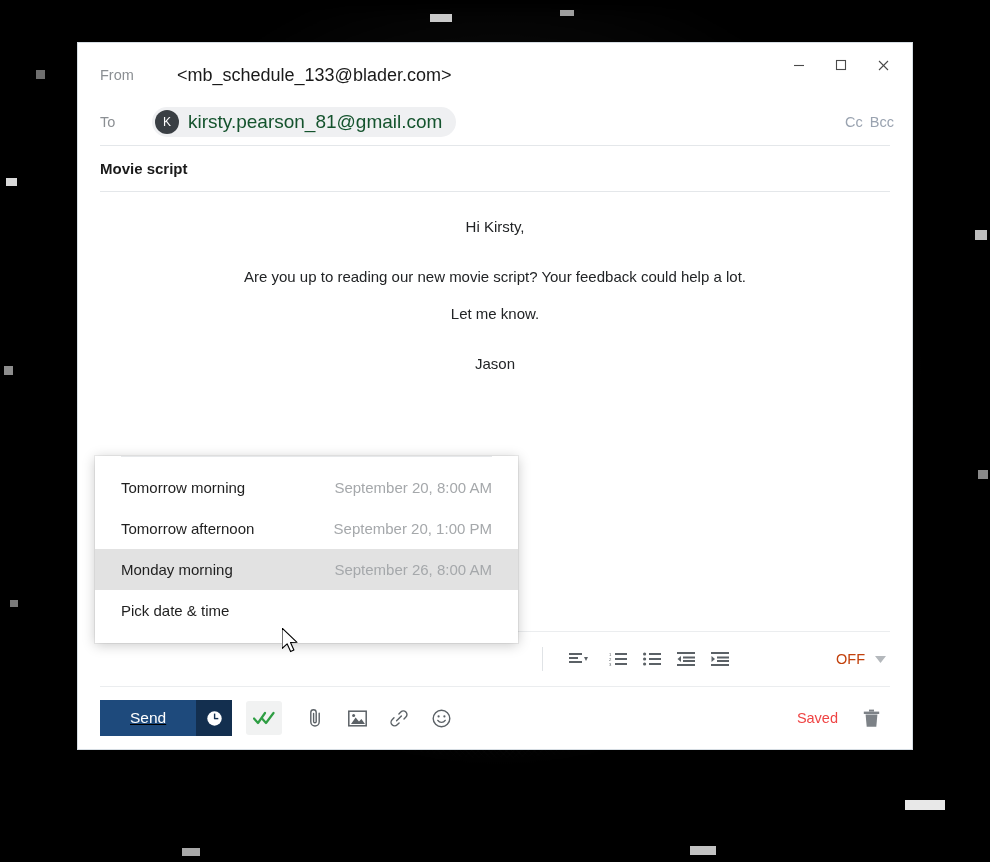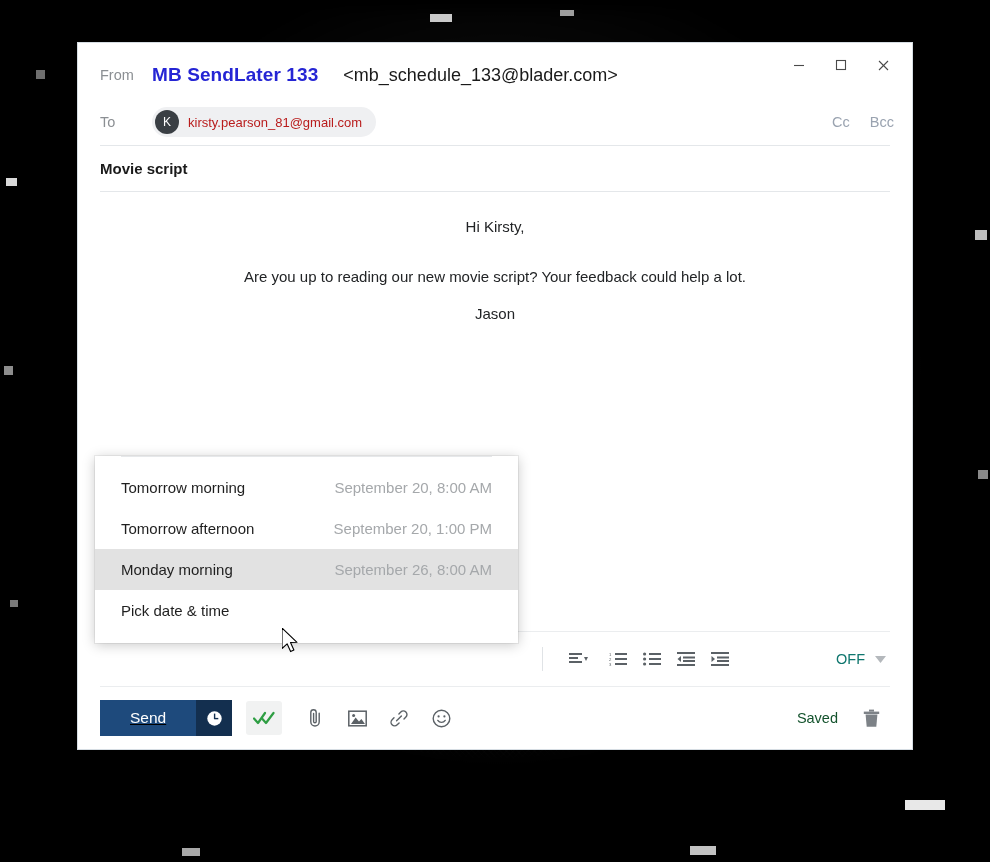--- a/index.html
+++ b/index.html
@@ -124,30 +124,30 @@
   .avatar {
     width: 24px; height: 24px;
     border-radius: 50%;
     background: #3a3f44;
     color: #ffffff;
     font-size: 12px;
     display: flex; align-items: center; justify-content: center;
     flex: 0 0 24px;
   }
   .recipient-email {
-    font-size: 13px;
-    color: #b91c1c;
+    font-size: 19px;
+    color: #14532d;
   }
   .ccbcc {
     position: absolute;
     right: 18px;
     top: 50%;
     transform: translateY(-50%);
     display: flex;
-    gap: 20px;
+    gap: 7px;
     color: #9aa3b0;
     font-size: 14.5px;
   }
 
   .hdr-sep {
     height: 1px;
     background: #e4e7ea;
     margin: 0 22px;
   }
 
@@ -195,21 +195,21 @@
   .vdiv {
     width: 1px; height: 24px;
     background: #e0e3e6;
     margin: 0 12px;
   }
   #off-control {
     margin-left: auto;
     display: flex;
     align-items: center;
     gap: 10px;
-    color: #0f766e;
+    color: #c2410c;
     font-size: 14.5px;
     padding-right: 4px;
   }
 
   
   #action-bar {
     position: absolute;
     left: 22px;
     right: 22px;
     top: 652px;
@@ -254,21 +254,21 @@
     display: flex; align-items: center; justify-content: center;
     color: #5b6166;
   }
   #right-actions {
     margin-left: auto;
     display: flex;
     align-items: center;
     gap: 18px;
     padding-right: 4px;
   }
-  #saved-label { color: #14532d; font-size: 14.5px; }
+  #saved-label { color: #ef4444; font-size: 14.5px; }
 
   
   #send-later-panel {
     position: absolute;
     left: 95px;
     top: 456px;
     width: 423px;
     background: #ffffff;
     box-shadow: 0 2px 12px rgba(0,0,0,0.22), 0 0 0 1px rgba(0,0,0,0.06);
     z-index: 40;
@@ -334,21 +334,20 @@
     <i style="left:690px;top:846px;width:26px;height:9px;background:#c2c2c2;"></i>
     <i style="left:905px;top:800px;width:40px;height:10px;background:#e8e8e8;"></i>
     <i style="left:36px;top:70px;width:9px;height:9px;background:#6e6e6e;"></i>
   </div>
 </div>
 
 <div id="compose-window">
 
   <div class="field-row" id="from-row">
     <span class="field-label">From</span>
-    <span class="from-name">MB SendLater 133</span>
     <span class="from-address">&lt;mb_schedule_133@blader.com&gt;</span>
 
     <div class="win-controls">
       <div class="win-btn">
         <svg width="14" height="14" viewBox="0 0 14 14" aria-hidden="true">
           <line x1="2" y1="7.5" x2="12" y2="7.5" stroke="#4a4a4a" stroke-width="1.1"></line>
         </svg>
       </div>
       <div class="win-btn">
         <svg width="14" height="14" viewBox="0 0 14 14" aria-hidden="true">
@@ -380,20 +379,21 @@
 
   <div id="subject-row">
     <span id="subject-text">Movie script</span>
   </div>
 
   <div class="hdr-sep"></div>
 
   <div id="body-area">
     <p>Hi Kirsty,</p>
     <p class="tight">Are you up to reading our new movie script? Your feedback could help a lot.</p>
+    <p>Let me know.</p>
     <p>Jason</p>
   </div>
 
   <div id="format-toolbar">
     <div style="width:430px;"></div>
     <div class="vdiv"></div>
 
     <div class="fmt-group">
       <div class="fmt-btn wide">
         <svg width="19" height="14" viewBox="0 0 19 14" aria-hidden="true">

